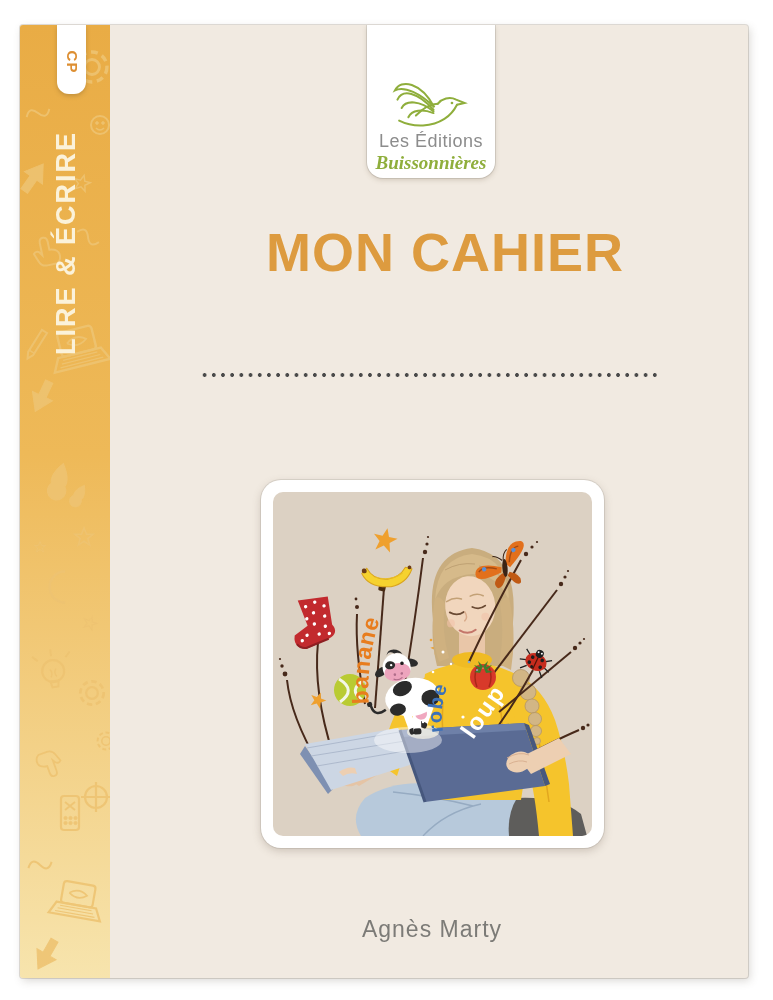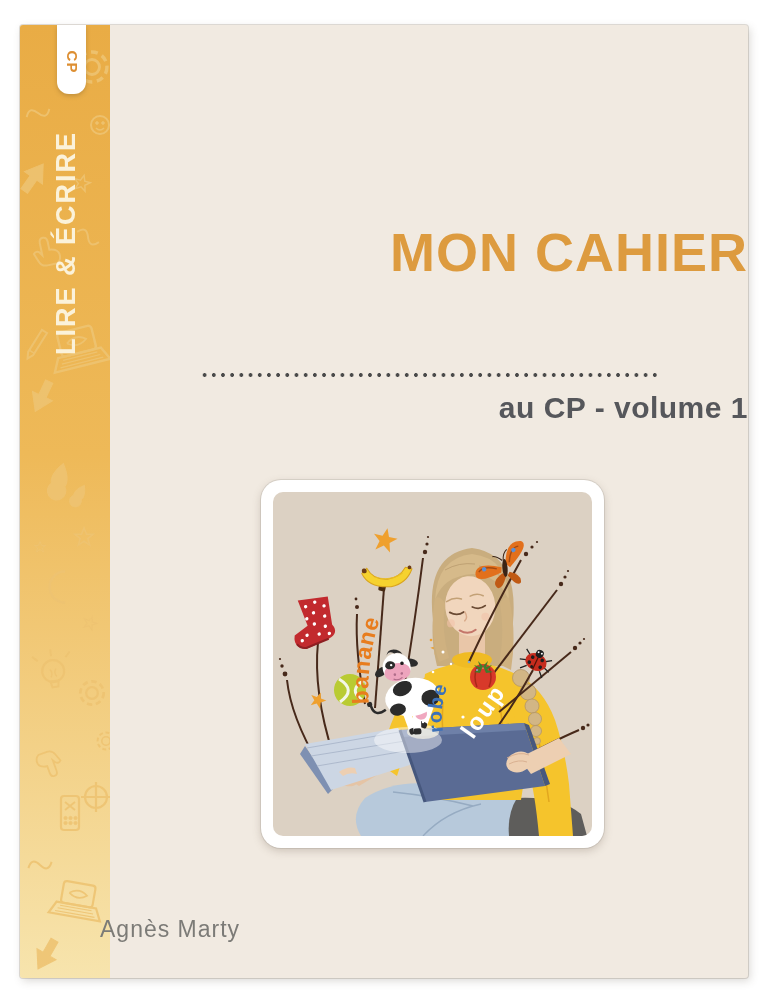--- a/index.html
+++ b/index.html
@@ -26,36 +26,36 @@
          color:var(--cp_text);font-weight:700;font-size:15px;letter-spacing:1px;}
   
   .logo-tab{position:absolute;left:347px;top:0;width:128px;height:153px;background:#fff;
          border-radius:0 0 16px 16px;box-shadow:0 2px 5px rgba(120,100,70,.25), 0 0 0 1px rgba(200,195,188,.6);
          text-align:center;}
   .logo-tab svg.bird{display:block;margin:52px auto 0;}
   .pub1{font-size:18px;color:var(--publisher_gray);letter-spacing:.5px;margin-top:2px;}
   .pub2{font-family:"Liberation Serif", serif;font-style:italic;font-weight:700;font-size:19px;
         color:var(--publisher_green);margin-top:0px;}
   
-  .content{position:absolute;left:90px;right:0;top:0;bottom:0;text-align:right;}
+  .content{position:absolute;left:90px;right:0;top:0;bottom:0;text-align:center;padding-left:16px;}
   .t1,.t2{position:absolute;width:100%;margin:0;font-weight:700;font-size:54px;letter-spacing:1px;line-height:1;}
   .t1{top:200px;color:var(--title1);}
   .t2{top:276px;color:var(--title2);}
   .dotline{position:absolute;top:347px;left:50%;transform:translateX(-50%);width:458px;height:6px;
         background-image:radial-gradient(circle, var(--dots) 1.6px, transparent 2.2px);
         background-size:9.2px 6px;background-position:0 50%;}
   .subtitle{position:absolute;top:366px;width:100%;font-size:30px;font-weight:600;
         letter-spacing:.5px;color:var(--subtitle);}
   
   .card{position:absolute;left:241px;top:455px;width:343px;height:368px;background:#fff;
         border-radius:20px;box-shadow:0 3px 9px rgba(110,95,80,.28), 0 0 0 1px rgba(200,193,185,.5);
         padding:12px;box-sizing:border-box;}
   .scene{position:relative;width:100%;height:100%;background:var(--scene_bg);border-radius:10px;overflow:hidden;}
   .scene svg{position:absolute;inset:0;width:100%;height:100%;}
-  .author{position:absolute;top:891px;left:80px;right:0;font-size:23px;
+  .author{position:absolute;top:891px;left:96px;right:0;text-align:center;font-size:23px;
         font-weight:400;letter-spacing:1px;color:var(--author);}
   .wordtext{font-family:"Liberation Sans",sans-serif;font-weight:700;}
 </style>
 </head>
 <body>
 
 <div class="page">
   <div class="cover">
 
     <div class="spine">
@@ -148,25 +148,40 @@
           <use href="#dz" transform="translate(20,840) rotate(-15)"></use>
         </g>
       </svg>
       <div class="spine-label">LIRE &amp; ÉCRIRE</div>
     </div>
 
     <div class="cp-tab">
       <span class="cp-text">CP</span>
     </div>
 
+    <div class="logo-tab">
+      <svg class="bird" width="84" height="52" viewBox="0 0 100 62">
+        <g stroke="#8fae3c" stroke-width="2.4" fill="none" stroke-linecap="round">
+          <path d="M 54 36 C 38 6 14 2 7 16 C 18 10 38 20 54 36 Z"></path>
+          <path d="M 53 39 C 34 18 16 14 10 27"></path>
+          <path d="M 53 41 C 37 28 20 27 15 37"></path>
+          <path d="M 53 43 C 40 38 27 39 23 48"></path>
+          <path d="M 12 52 C 30 61 52 59 66 50 C 75 44 79 37 81 33"></path>
+          <path d="M 81 33 L 90 31 L 80 27 C 72 23 63 26 58 32"></path>
+          <path d="M 58 32 C 48 32 38 40 32 46"></path>
+        </g>
+        <circle cx="75" cy="31" r="1.6" fill="#8fae3c"></circle>
+      </svg>
+      <div class="pub1">Les Éditions</div>
+      <div class="pub2">Buissonnières</div>
+    </div>
 
     <div class="content">
       <h1 class="t1">MON CAHIER</h1>
       <div class="dotline"></div>
-      <div class="subtitle">au CP - volume 1</div>
     </div>
 
     <div class="card">
       <div class="scene">
         <svg viewBox="0 0 319 344" preserveAspectRatio="xMidYMid slice">
           <defs>
             <path id="star5" d="M 0 -8 L 2.2 -2.5 L 8 -2.5 L 3.4 1.4 L 5 7.5 L 0 3.8 L -5 7.5 L -3.4 1.4 L -8 -2.5 L -2.2 -2.5 Z"></path>
             <path id="wp1" d="M 96 212 Q 92 158 117 100" fill="none"></path>
             <path id="wp2" d="M 170 240 Q 165 208 181 180" fill="none"></path>
           </defs>

